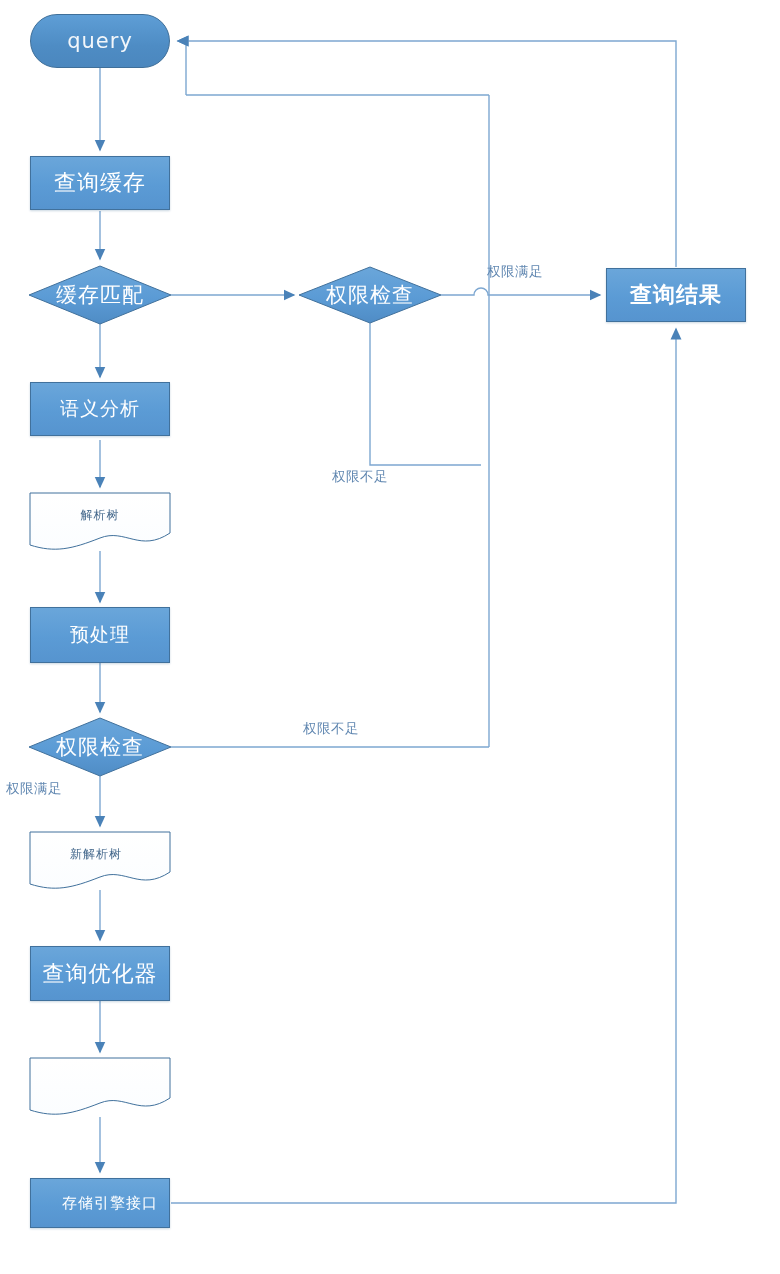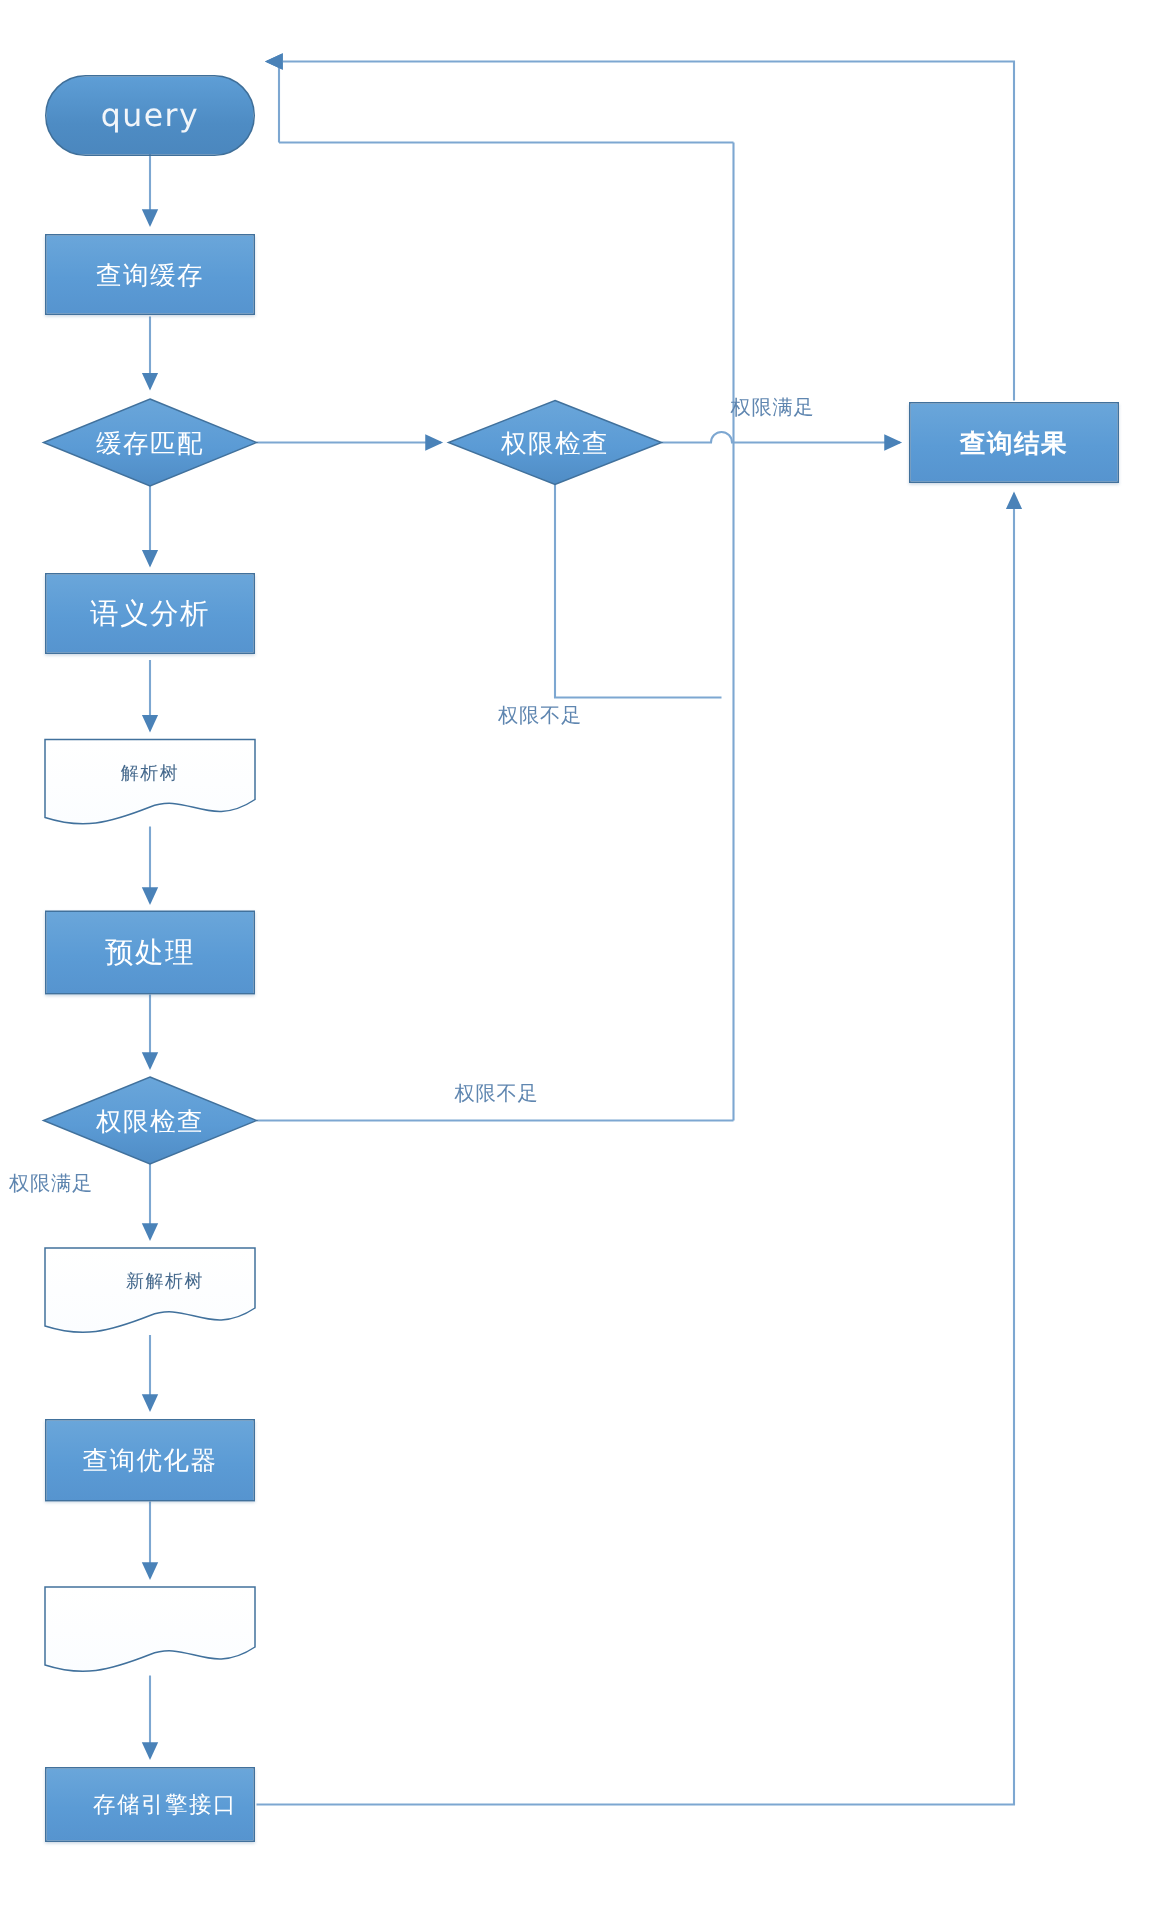--- a/index.html
+++ b/index.html
@@ -6,29 +6,29 @@
   body{font-family:"DejaVu Sans","Liberation Sans",sans-serif;}
   #canvas{position:relative;width:780px;height:1274px;background:#ffffff;overflow:hidden;}
   svg.layer{position:absolute;left:0;top:0;width:780px;height:1274px;}
   .node{position:absolute;box-sizing:border-box;display:flex;align-items:center;justify-content:center;text-align:center;}
   .node .lbl{position:relative;z-index:3;pointer-events:none;}
   .fill-box{
     background:linear-gradient(180deg,#6aa6da 0%,#5b9bd5 55%,#5694cf 100%);
     border:1px solid #41719c;
     color:#ffffff;
     box-shadow:0 1px 2px rgba(70,110,150,.28);
-    font-size:17px;
+    font-size:22px;
     letter-spacing:1px;
   }
   .oval{border-radius:30px;font-size:21px;letter-spacing:1px;
     background:linear-gradient(180deg,#5e9ed6 0%,#4e8cc4 60%,#4b87be 100%);
     border:1px solid #3f6f99;color:#f2f6fa;}
   .doc{color:#44688c;font-size:12px;letter-spacing:1px;}
   .doc .lbl{position:relative;top:-7px;}
-  .diamond-lbl{color:#ffffff;font-size:17px;letter-spacing:1px;}
+  .diamond-lbl{color:#ffffff;font-size:21px;letter-spacing:1px;}
   .edge-label{position:absolute;color:#5f86b0;font-size:13.5px;white-space:nowrap;letter-spacing:.5px;}
 </style>
 </head>
 <body>
 
 <div id="canvas">
 
   <svg class="layer" viewBox="0 0 780 1274">
     <defs>
       <marker id="ah" markerWidth="9" markerHeight="9" refX="7.5" refY="4.5" orient="auto">
@@ -91,21 +91,21 @@
     </defs>
     <polygon points="100,266 171,295 100,324 29,295" fill="url(#dg)" stroke="#41719c" stroke-width="1"></polygon>
     <polygon points="370,267 441,295 370,323 299,295" fill="url(#dg)" stroke="#41719c" stroke-width="1"></polygon>
     <polygon points="100,718 171,747 100,776 29,747" fill="url(#dg)" stroke="#41719c" stroke-width="1"></polygon>
 
     <path d="M30,493 L170,493 L170,533 C140,553 125,528 100,538 C72,549 55,553 30,545 Z" fill="url(#docg)" stroke="#41719c" stroke-width="1"></path>
     <path d="M30,832 L170,832 L170,872 C140,892 125,867 100,877 C72,888 55,892 30,884 Z" fill="url(#docg)" stroke="#41719c" stroke-width="1"></path>
     <path d="M30,1058 L170,1058 L170,1098 C140,1118 125,1093 100,1103 C72,1114 55,1118 30,1110 Z" fill="url(#docg)" stroke="#41719c" stroke-width="1"></path>
   </svg>
 
-  <div class="node oval" style="left:30px;top:14px;width:140px;height:54px;margin-top:36px;">
+  <div class="node oval" style="left:30px;top:14px;width:140px;height:54px;">
     <span class="lbl">query</span>
   </div>
 
   <div class="node fill-box" style="left:30px;top:156px;width:140px;height:54px;">
     <span class="lbl">查询缓存</span>
   </div>
 
   <div class="node diamond-lbl" style="left:30px;top:268px;width:140px;height:54px;">
     <span class="lbl">缓存匹配</span>
   </div>
@@ -127,21 +127,21 @@
   </div>
 
   <div class="node fill-box" style="left:30px;top:607px;width:140px;height:56px;font-size:19px;">
     <span class="lbl">预处理</span>
   </div>
 
   <div class="node diamond-lbl" style="left:30px;top:720px;width:140px;height:54px;">
     <span class="lbl">权限检查</span>
   </div>
 
-  <div class="node doc" style="left:40px;top:832px;width:140px;height:58px;">
+  <div class="node doc" style="left:26px;top:832px;width:140px;height:58px;">
     <span class="lbl">新解析树</span>
   </div>
 
   <div class="node fill-box" style="left:30px;top:946px;width:140px;height:55px;">
     <span class="lbl">查询优化器</span>
   </div>
 
 
   <div class="node fill-box" style="left:30px;top:1178px;width:140px;height:50px;font-size:15px;padding-left:20px;">
     <span class="lbl">存储引擎接口</span>

